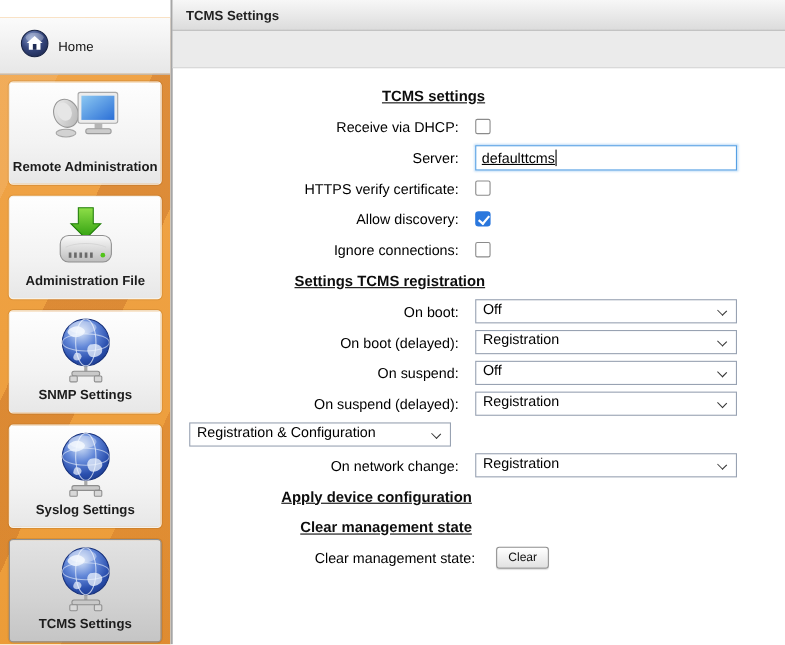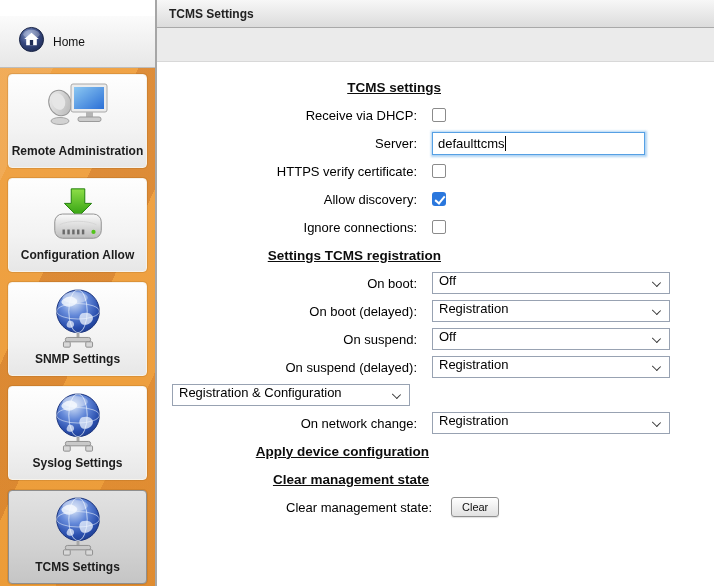--- a/index.html
+++ b/index.html
@@ -71,23 +71,23 @@
   .row.shift .heading { width:272px; }
 
   
   .checkbox { width:14px; height:14px; border:1.5px solid #8b8b8b; border-radius:2px; background:#fff; position:relative; cursor:pointer; }
   .checkbox.checked { border:none; background:#2a77dd; border-radius:3px; }
   .checkbox.checked::after {
     content:""; position:absolute; left:4.5px; top:1.5px; width:4px; height:8px;
     border-right:2px solid #fff; border-bottom:2px solid #fff; transform:rotate(40deg);
   }
   .textbox {
-    width:213px; height:23px; background:#fff;
+    width:238px; height:23px; background:#fff;
     border:1px solid #56a0e4; box-shadow:0 0 2px 1.5px rgba(77,157,228,0.45);
-    display:flex; align-items:center; padding:0 5px; font-size:13px; color:#000; cursor:text;
+    display:flex; align-items:center; padding:0 5px; font-size:13px; color:#000; cursor:text;text-decoration:underline;
   }
   .caret { width:1px; height:15px; background:#000; margin-left:1px; }
   .selectbox {
     width:238px; height:22px; background:#fff; border:1px solid #98a2b2;
     display:flex; padding-left:6px; font-size:13px; color:#000;
     position:relative; cursor:pointer;
   }
   .chevron {
     position:absolute; right:9px; top:6px; width:7px; height:7px;
     border-right:1.6px solid #333; border-bottom:1.6px solid #333;
@@ -177,21 +177,21 @@
             <rect x="8" y="31" width="48" height="25" rx="8" fill="url(#drv)" stroke="#8f8f8f"></rect>
             <path d="M13 42 a24 9 0 0 1 38 0" stroke="#d6d6d6" fill="none"></path>
             <rect x="16" y="47" width="2.5" height="5" fill="#6a6a6a"></rect>
             <rect x="21" y="47" width="2.5" height="5" fill="#6a6a6a"></rect>
             <rect x="26" y="47" width="2.5" height="5" fill="#6a6a6a"></rect>
             <rect x="31" y="47" width="2.5" height="5" fill="#6a6a6a"></rect>
             <rect x="36" y="47" width="2.5" height="5" fill="#6a6a6a"></rect>
             <circle cx="48" cy="49.5" r="2.2" fill="#52c41a"></circle>
           </svg>
         </span>
-        <span class="tile-label">Configuration Allow</span>
+        <span class="tile-label">Administration File</span>
       </div>
 
       <div class="tile">
         <span class="tile-icon">
           <svg width="60" height="64" viewBox="0 0 60 66">
             <defs>
               <radialGradient id="glb" cx="40%" cy="28%" r="80%">
                 <stop offset="0%" stop-color="#d4e2f7"></stop>
                   <stop offset="40%" stop-color="#6489d9"></stop>
                 <stop offset="75%" stop-color="#2a4fae"></stop>

